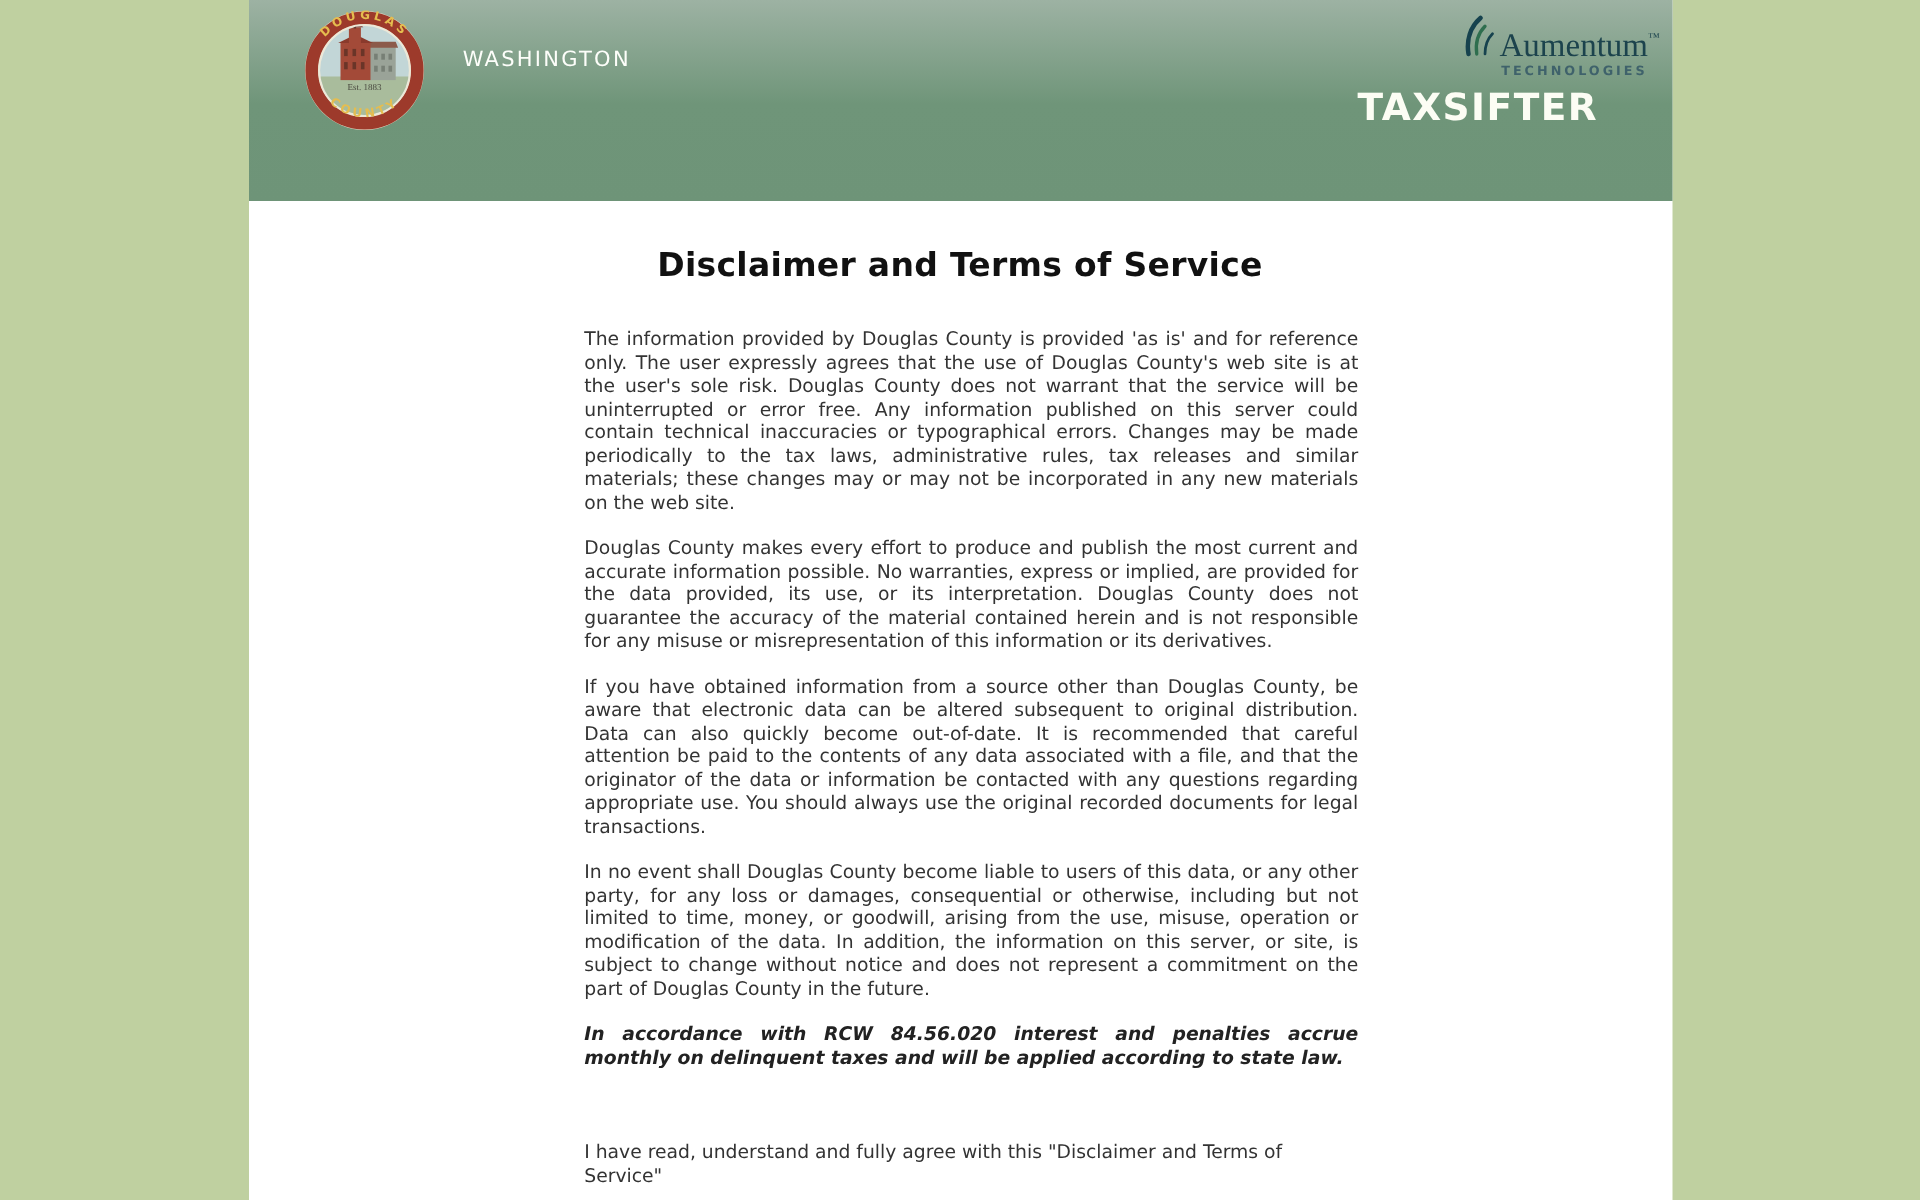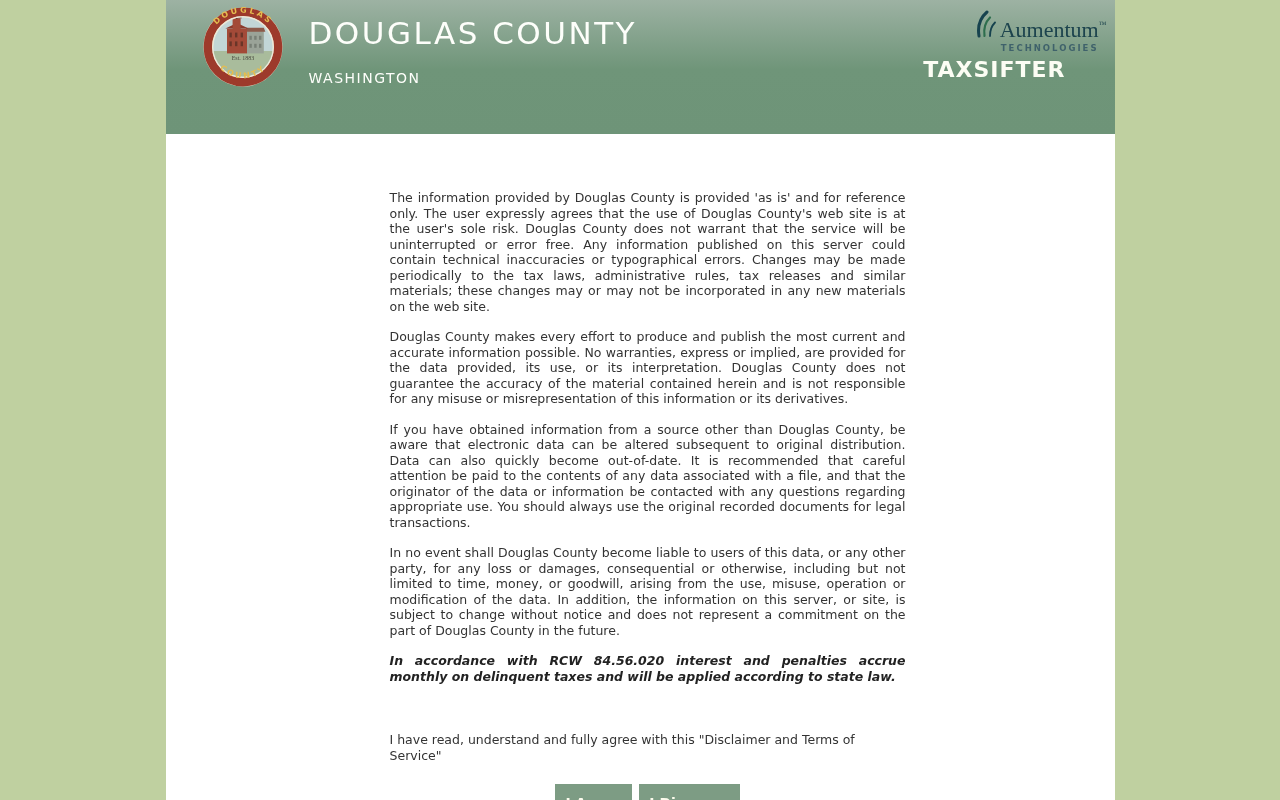--- a/index.html
+++ b/index.html
@@ -39,21 +39,21 @@
   .aumentum-tm {
     font-family: "Liberation Serif", "DejaVu Serif", serif;
     font-size: 8px; color: #1c434d; vertical-align: 10px;
   }
   .aumentum-sub {
     font-size: 8.5px; letter-spacing: 2px; color: #3f626b; font-weight: bold;
     margin-top: 1px; padding-right: 8px;
   }
   .product-name {
     position: absolute; top: 57px; right: 49px;
-    font-size: 22px; font-weight: bold; letter-spacing: 1px; color: #fcfdf4;
+    font-size: 25px; font-weight: bold; letter-spacing: 1px; color: #fcfdf4;
   }
   
   .main-content { padding-top: 30px; text-align: center; }
   .page-heading {
     font-size: 22px; font-weight: bold; color: #111111; letter-spacing: 0.2px;
     line-height: 28px;
   }
   .text-col {
     width: 516px; margin: 26px 0 0 224px; text-align: justify;
     font-size: 12.5px; line-height: 15.5px; color: #333333;
@@ -118,41 +118,41 @@
         <text font-size="10" font-weight="bold" fill="#e5bd4f" letter-spacing="3">
           <textPath href="#arcTop" startOffset="50%" text-anchor="middle">DOUGLAS</textPath>
         </text>
         <text font-size="10" font-weight="bold" fill="#e5bd4f" letter-spacing="3">
           <textPath href="#arcBottom" startOffset="50%" text-anchor="middle">COUNTY</textPath>
         </text>
       </svg>
     </div>
 
     <div class="title-block">
-      <div class="county-name">DOUGLAS COUNTY</div>
       <div class="state-name">WASHINGTON</div>
     </div>
 
     <div class="brand-block">
       <div class="aumentum-row">
         <span>
           <svg width="24" height="28" viewBox="0 0 24 28">
             <path d="M7,26 C5.5,17 8,8 15,2" stroke="#16424e" stroke-width="3" fill="none" stroke-linecap="round"></path>
             <path d="M12.5,26 C11.5,19 13.5,12 18,7.5" stroke="#2e6e4e" stroke-width="2.2" fill="none" stroke-linecap="round"></path>
             <path d="M18,26 C18,21 19.5,16 23,12.5" stroke="#16424e" stroke-width="1.8" fill="none" stroke-linecap="round"></path>
           </svg>
         </span>
         <span class="aumentum-name"><span>Aumentum</span><span class="aumentum-tm">™</span></span>
       </div>
       <div class="aumentum-sub">TECHNOLOGIES</div>
     </div>
     <div class="product-name">TAXSIFTER</div>
   </div>
 
   <div class="main-content">
+    <div class="page-heading">Disclaimer and Terms of Service</div>
 
     <div class="text-col">
       <p>The information provided by Douglas County is provided 'as is' and for reference only. The user expressly agrees that the use of Douglas County's web site is at the user's sole risk. Douglas County does not warrant that the service will be uninterrupted or error free. Any information published on this server could contain technical inaccuracies or typographical errors. Changes may be made periodically to the tax laws, administrative rules, tax releases and similar materials; these changes may or may not be incorporated in any new materials on the web site.</p>
       <p>Douglas County makes every effort to produce and publish the most current and accurate information possible. No warranties, express or implied, are provided for the data provided, its use, or its interpretation. Douglas County does not guarantee the accuracy of the material contained herein and is not responsible for any misuse or misrepresentation of this information or its derivatives.</p>
       <p>If you have obtained information from a source other than Douglas County, be aware that electronic data can be altered subsequent to original distribution. Data can also quickly become out-of-date. It is recommended that careful attention be paid to the contents of any data associated with a file, and that the originator of the data or information be contacted with any questions regarding appropriate use. You should always use the original recorded documents for legal transactions.</p>
       <p>In no event shall Douglas County become liable to users of this data, or any other party, for any loss or damages, consequential or otherwise, including but not limited to time, money, or goodwill, arising from the use, misuse, operation or modification of the data. In addition, the information on this server, or site, is subject to change without notice and does not represent a commitment on the part of Douglas County in the future.</p>
       <p class="bold-notice">In accordance with RCW 84.56.020 interest and penalties accrue monthly on delinquent taxes and will be applied according to state law.</p>
       <p class="agreement-line">I have read, understand and fully agree with this "Disclaimer and Terms of Service"</p>
 
       <div class="button-row">

